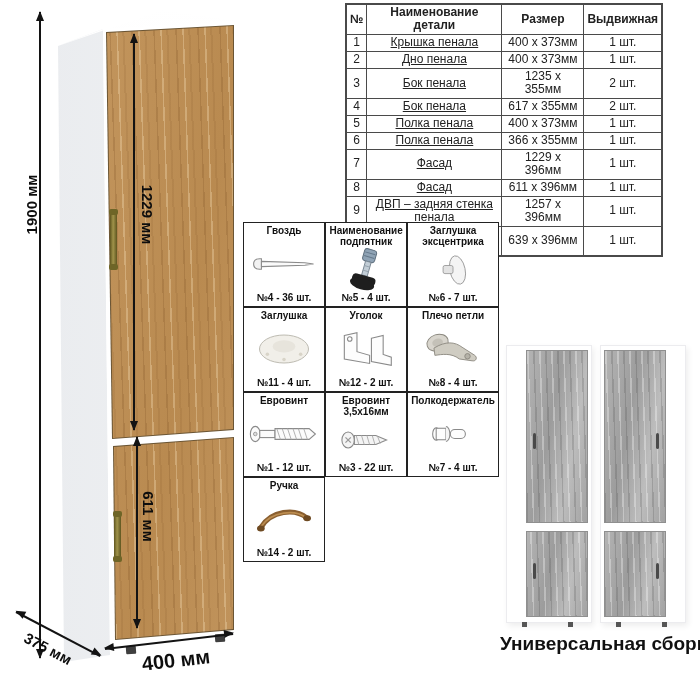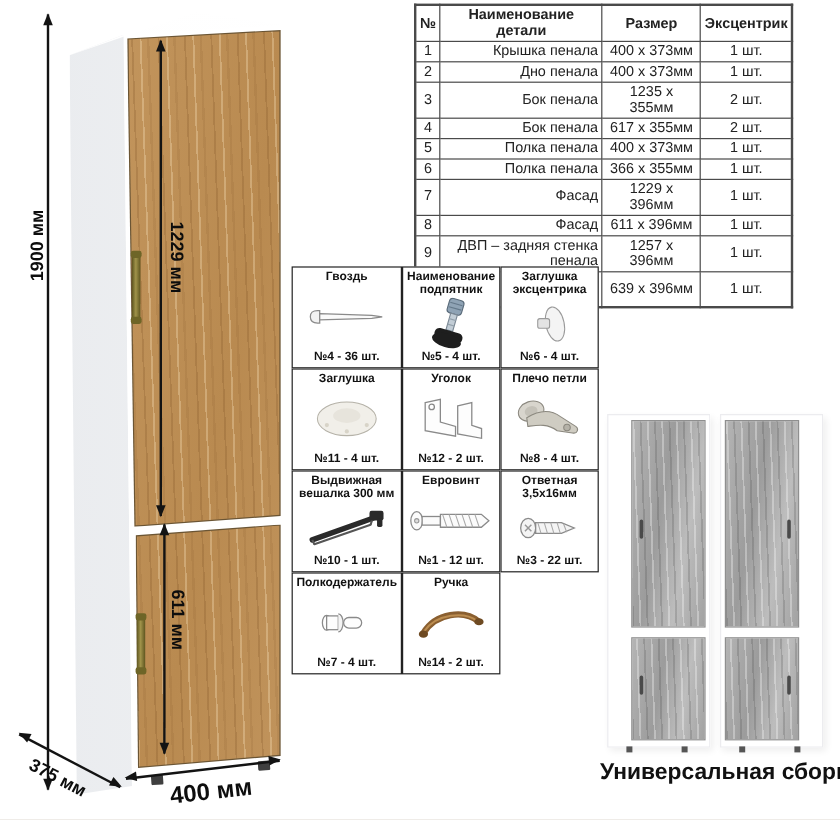--- a/index.html
+++ b/index.html
@@ -61,21 +61,21 @@
   .lbl-400 {left:118px;top:649px;width:116px;font-size:20px;transform:rotate(-6.5deg);}
   .lbl-375 {left:13px;top:640px;width:70px;transform:rotate(27.6deg);}
 
   
   .parts-table{position:absolute;left:345px;top:3px;border-collapse:collapse;
     font-size:12px;line-height:1.12;color:#222;}
   .parts-table th,.parts-table td{border:1px solid #4a4a4a;padding:1px 3px;text-align:center;}
   .parts-table{border:2px solid #4a4a4a;}
   .parts-table th{font-weight:bold;height:16px;}
   .parts-table td{height:14px;}
-  .parts-table td.name-col{text-align:right;width:128px;}
+  .parts-table td.name-col{text-align:center;width:128px;text-decoration:underline;}
   .parts-table .col-num{width:18px;} .parts-table .col-size{width:82px;} .parts-table .col-qty{width:68px;}
 
   
   .hw-grid{position:absolute;left:243px;top:222px;width:256px;
     display:grid;grid-template-columns:repeat(3,1fr);grid-auto-rows:85px;}
   .hw-cell{border:1.5px solid #222;background:#fff;display:flex;flex-direction:column;
     align-items:center;padding:2px 3px;box-sizing:border-box;}
   .hw-title{font-weight:bold;font-size:10px;line-height:1.12;text-align:center;color:#111;}
   .hw-icon{flex:1;display:flex;align-items:center;justify-content:center;overflow:hidden;}
   .hw-qty{font-weight:bold;font-size:10px;color:#111;margin-bottom:1px;white-space:nowrap;}
@@ -138,21 +138,21 @@
         <col class="col-num">
         <col>
         <col class="col-size">
         <col class="col-qty">
       </colgroup>
     <thead>
         <tr>
           <th>№</th>
           <th>Наименование детали</th>
           <th>Размер</th>
-          <th>Эксцентрик</th>
+          <th>Выдвижная</th>
         </tr>
       </thead>
     <tbody>
         <tr>
           <td>1</td>
           <td class="name-col">Крышка пенала</td>
           <td>400 х 373мм</td>
           <td>1 шт.</td>
         </tr>
         <tr>
@@ -242,21 +242,21 @@
         <div class="hw-qty">№5 - 4 шт.</div>
       </div>
       <div class="hw-cell">
         <div class="hw-title">Заглушка эксцентрика</div>
         <div class="hw-icon">
           <svg width="36" height="40" viewBox="0 0 40 44">
             <ellipse cx="25" cy="22" rx="8.5" ry="16" fill="#f4f4f4" stroke="#9a9a9a" transform="rotate(-12 25 22)"></ellipse>
             <rect x="9" y="17" width="11" height="9" rx="2" fill="#e3e3e3" stroke="#9a9a9a"></rect>
           </svg>
         </div>
-        <div class="hw-qty">№6 - 4 шт.</div>
+        <div class="hw-qty">№6 - 7 шт.</div>
       </div>
       <div class="hw-cell">
         <div class="hw-title">Заглушка</div>
         <div class="hw-icon">
           <svg width="56" height="38" viewBox="0 0 64 42">
             <ellipse cx="32" cy="21" rx="28" ry="16" fill="#f1efe9" stroke="#b5b2a8"></ellipse>
             <ellipse cx="32" cy="18" rx="13" ry="7" fill="#e7e4dc"></ellipse>
             <circle cx="13" cy="27" r="2" fill="#d8d4c8"></circle>
             <circle cx="51" cy="27" r="2" fill="#d8d4c8"></circle>
             <circle cx="32" cy="33" r="2" fill="#d8d4c8"></circle>
@@ -283,47 +283,34 @@
           <svg width="58" height="40" viewBox="0 0 64 44">
             <ellipse cx="15" cy="15" rx="12" ry="9" fill="#d8d5cd" stroke="#8b887f" transform="rotate(-18 15 15)"></ellipse>
             <ellipse cx="15" cy="15" rx="6" ry="4.5" fill="#c4c1b8" transform="rotate(-18 15 15)"></ellipse>
             <path d="M11 21 C24 13 34 14 42 20 L56 29 C59 31 58 36 53 35 L39 33 C30 26 20 28 12 29 Z" fill="#cfccc2" stroke="#8b887f"></path>
             <circle cx="48" cy="30" r="3" fill="#b5b2a8" stroke="#8b887f"></circle>
           </svg>
         </div>
         <div class="hw-qty">№8 - 4 шт.</div>
       </div>
       <div class="hw-cell">
-        <div class="hw-title">Выдвижная вешалка 300 мм</div>
-        <div class="hw-icon">
-          <svg width="66" height="36" viewBox="0 0 72 40">
-            <path d="M4 31 L60 11" stroke="#2a2a2a" stroke-width="5" stroke-linecap="round"></path>
-            <path d="M6 35 L58 17" stroke="#555" stroke-width="2" stroke-linecap="round"></path>
-            <path d="M4 31 L6 35 M58 17 L60 11" stroke="#555" stroke-width="2"></path>
-            <rect x="57" y="4" width="13" height="9" rx="2" fill="#2a2a2a"></rect>
-            <rect x="64" y="11" width="5" height="8" rx="1.5" fill="#2a2a2a"></rect>
-          </svg>
-        </div>
-        <div class="hw-qty">№10 - 1 шт.</div>
-      </div>
-      <div class="hw-cell">
         <div class="hw-title">Евровинт</div>
         <div class="hw-icon">
           <svg width="70" height="20" viewBox="0 0 78 22">
             <ellipse cx="7" cy="11" rx="5.5" ry="8.5" fill="#fbfbfb" stroke="#8a8a8a" stroke-width="1.2"></ellipse>
             <circle cx="7" cy="11" r="2" fill="#ddd" stroke="#999"></circle>
             <rect x="12" y="7" width="17" height="8" fill="#fbfbfb" stroke="#8a8a8a" stroke-width="1.2"></rect>
             <path d="M29 5 h38 l7 6 -7 6 h-38 Z" fill="#fbfbfb" stroke="#8a8a8a" stroke-width="1.2"></path>
             <path d="M31 5 l4 12 M37 5 l4 12 M43 5 l4 12 M49 5 l4 12 M55 5 l4 12 M61 5 l4 12" stroke="#aaa" stroke-width="1"></path>
           </svg>
         </div>
         <div class="hw-qty">№1 - 12 шт.</div>
       </div>
       <div class="hw-cell">
-        <div class="hw-title">Ответная 3,5х16мм</div>
+        <div class="hw-title">Евровинт 3,5х16мм</div>
         <div class="hw-icon">
           <svg width="50" height="22" viewBox="0 0 56 24">
             <ellipse cx="8" cy="12" rx="7" ry="9" fill="#f4f4f4" stroke="#8a8a8a" stroke-width="1.2"></ellipse>
             <path d="M5 9 l6 6 M5 15 l6 -6" stroke="#999" stroke-width="1.4"></path>
             <path d="M15 7 h24 l12 5 -12 5 h-24 Z" fill="#f4f4f4" stroke="#8a8a8a" stroke-width="1.2"></path>
             <path d="M17 7 l3 10 M23 7 l3 10 M29 7 l3 10 M35 7 l3 10 M41 8 l3 8" stroke="#aaa" stroke-width="1"></path>
           </svg>
         </div>
         <div class="hw-qty">№3 - 22 шт.</div>
       </div>

